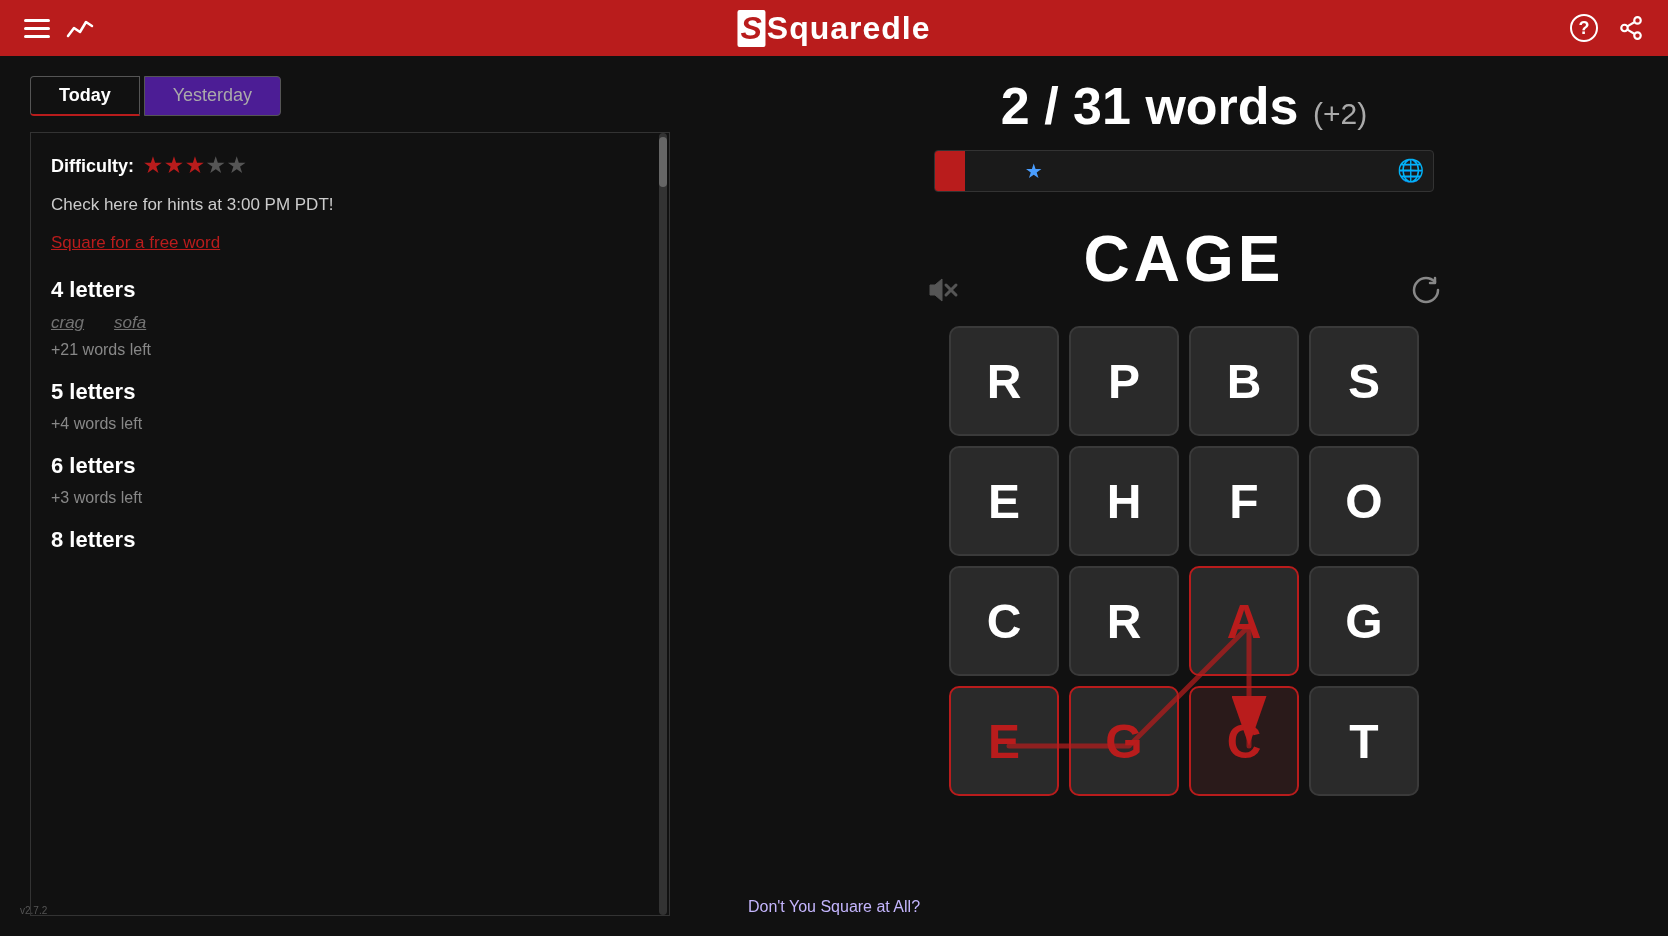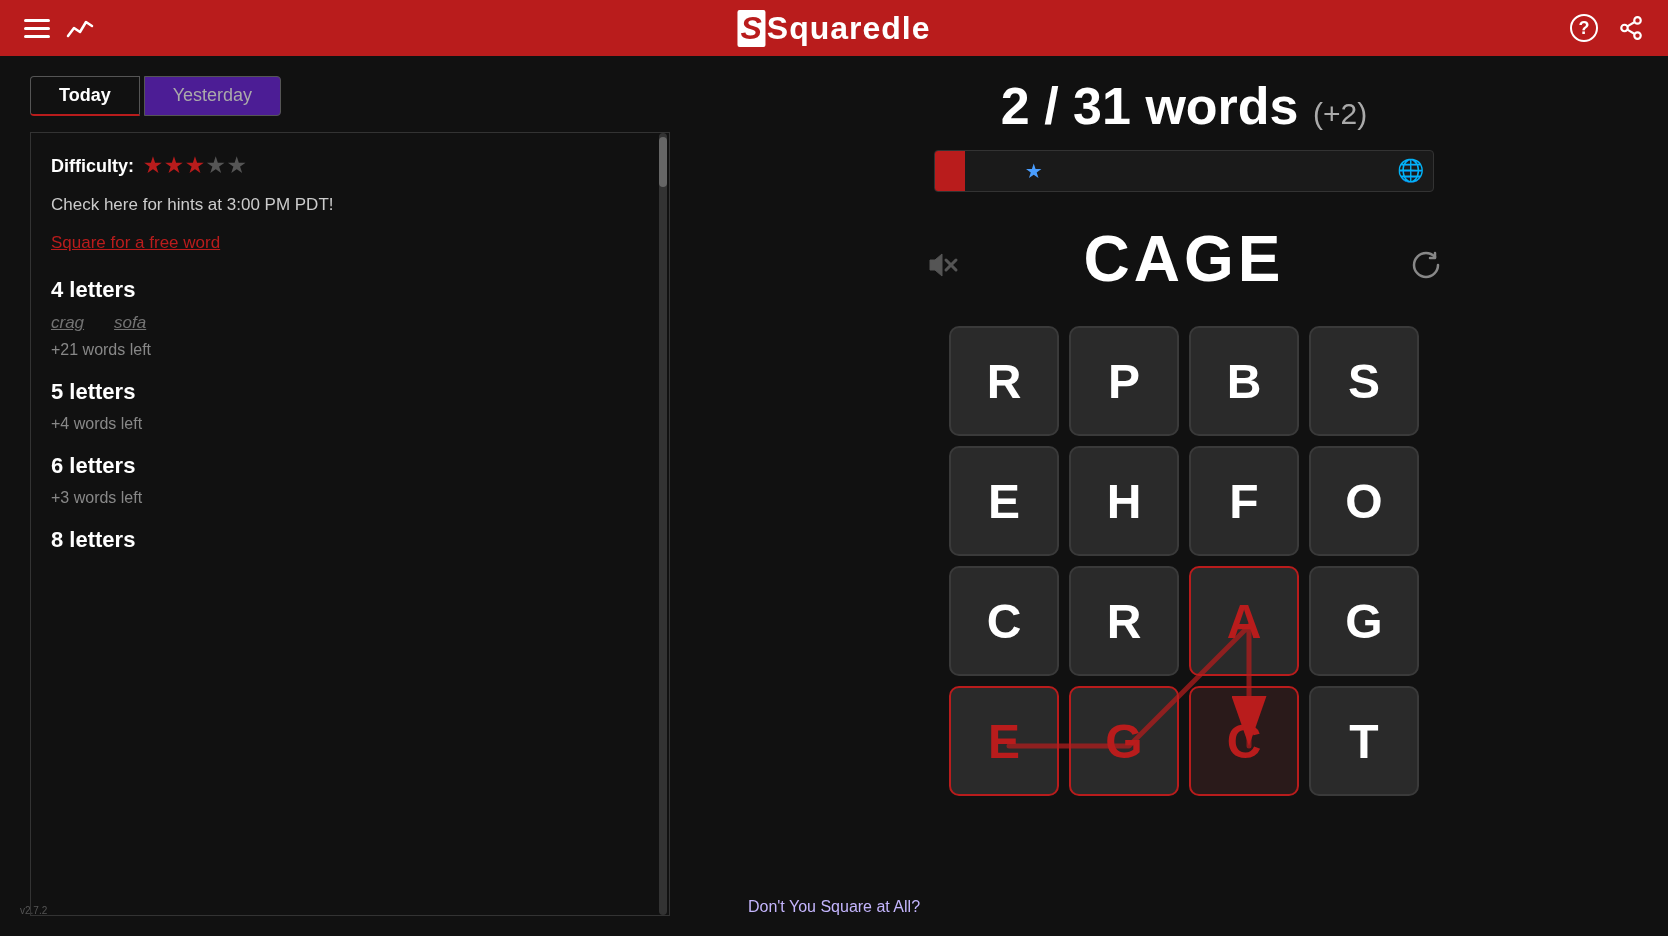--- a/index.html
+++ b/index.html
@@ -443,21 +443,21 @@
       <span> words </span>
       <span class="bonus">(+2)</span>
     </div>
 
     <div class="progress-bar-container">
       <div class="progress-bar-fill" style="width:6%"></div>
       <span class="progress-star">★</span>
       <span class="progress-globe">🌐</span>
     </div>
 
-    <div style="width:520px; display:flex; align-items:center; justify-content:space-between; margin-bottom:10px;">
+    <div style="width:520px; display:flex; align-items:flex-end; justify-content:space-between; margin-bottom:10px;">
       <span class="mute-btn">
         <svg width="36" height="36" viewBox="0 0 36 36" fill="none">
           <path d="M6 13H11L18 7V29L11 23H6V13Z" fill="#555" stroke="#555" stroke-width="1"></path>
           <line x1="22" y1="13" x2="32" y2="23" stroke="#555" stroke-width="3" stroke-linecap="round"></line>
           <line x1="32" y1="13" x2="22" y2="23" stroke="#555" stroke-width="3" stroke-linecap="round"></line>
         </svg>
       </span>
 
       <div class="current-word">CAGE</div>
 

